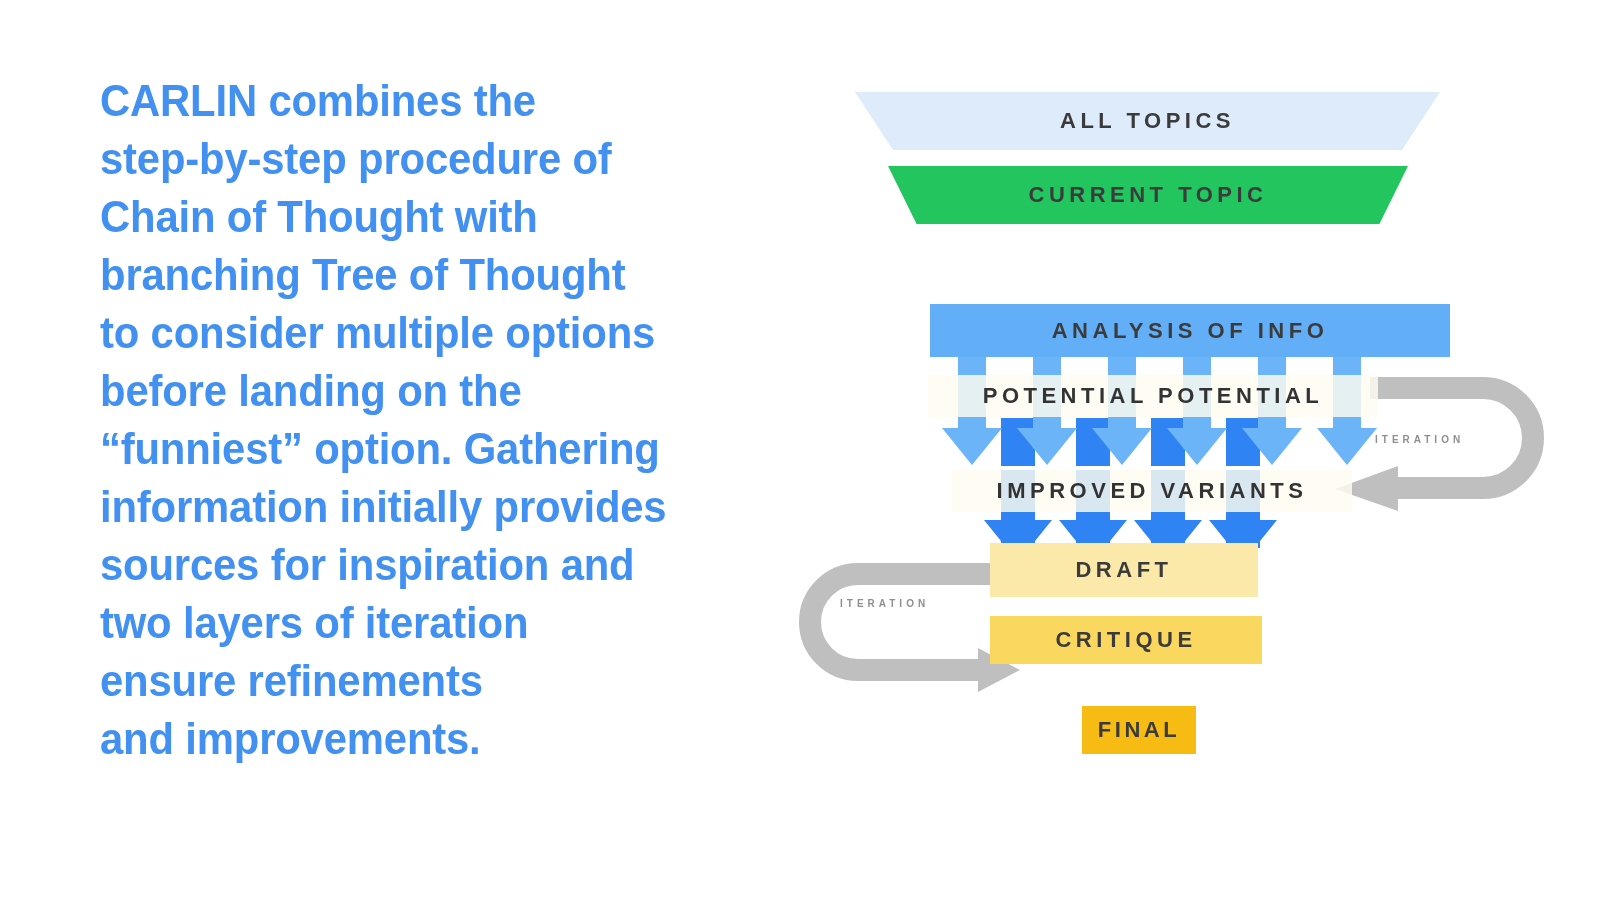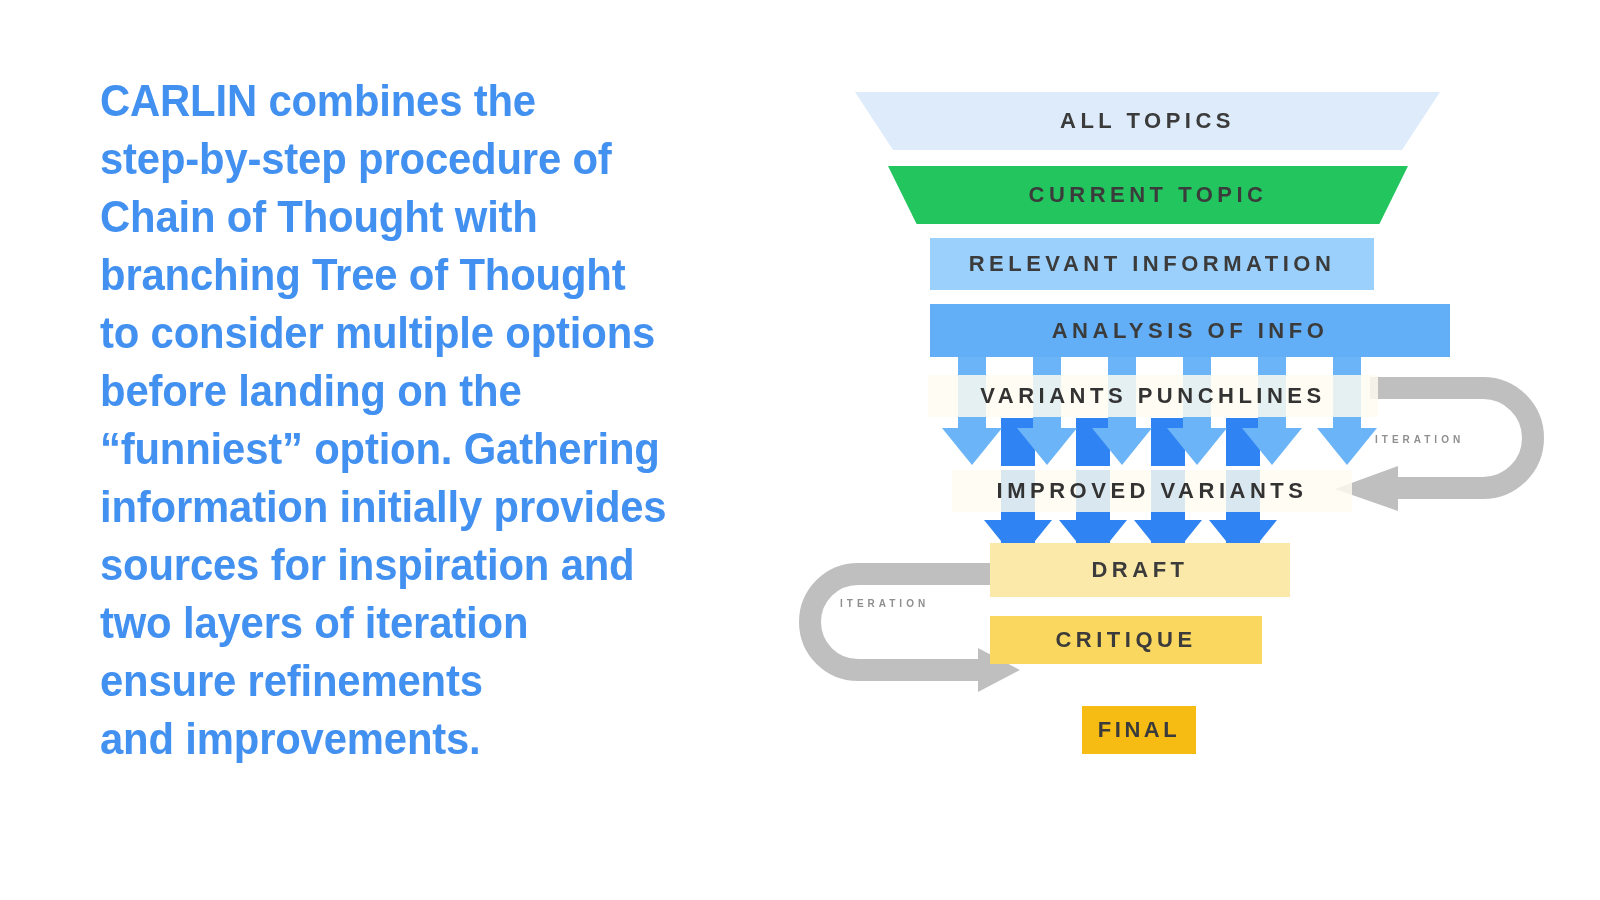--- a/index.html
+++ b/index.html
@@ -165,37 +165,34 @@
     </svg>
 
     <div class="stageband trap1" style="left:855px;top:92px;width:585px;height:58px;background:#DDEBFB;z-index:5;">
       <span>ALL TOPICS</span>
     </div>
 
     <div class="stageband trap2" style="left:888px;top:166px;width:520px;height:58px;background:#22c55e;z-index:5;">
       <span>CURRENT TOPIC</span>
     </div>
 
-    <div class="stageband" style="left:930px;top:238px;width:444px;height:52px;background:#9BD0FC;z-index:5;">
-      <span>RELEVANT INFORMATION</span>
-    </div>
 
     <div class="stageband" style="left:930px;top:304px;width:520px;height:53px;background:#62AFF7;z-index:5;">
       <span>ANALYSIS OF INFO</span>
     </div>
 
     <div class="plaque" style="left:928px;top:375px;width:450px;height:42px;">
-      <span>VARIANTS PUNCHLINES</span>
+      <span>POTENTIAL POTENTIAL</span>
     </div>
 
     <div class="plaque" style="left:952px;top:470px;width:400px;height:42px;">
       <span>IMPROVED VARIANTS</span>
     </div>
 
-    <div class="yellowbox" style="left:990px;top:543px;width:300px;height:54px;background:#FAE9A8;">
+    <div class="yellowbox" style="left:990px;top:543px;width:268px;height:54px;background:#FAE9A8;">
       <span>DRAFT</span>
     </div>
 
     <div class="yellowbox" style="left:990px;top:616px;width:272px;height:48px;background:#FAD75F;">
       <span>CRITIQUE</span>
     </div>
 
     <div class="yellowbox" style="left:1082px;top:688px;width:114px;height:48px;background:#F6BC14;letter-spacing:3.5px;margin-top:18px;">
       <span>FINAL</span>
     </div>

